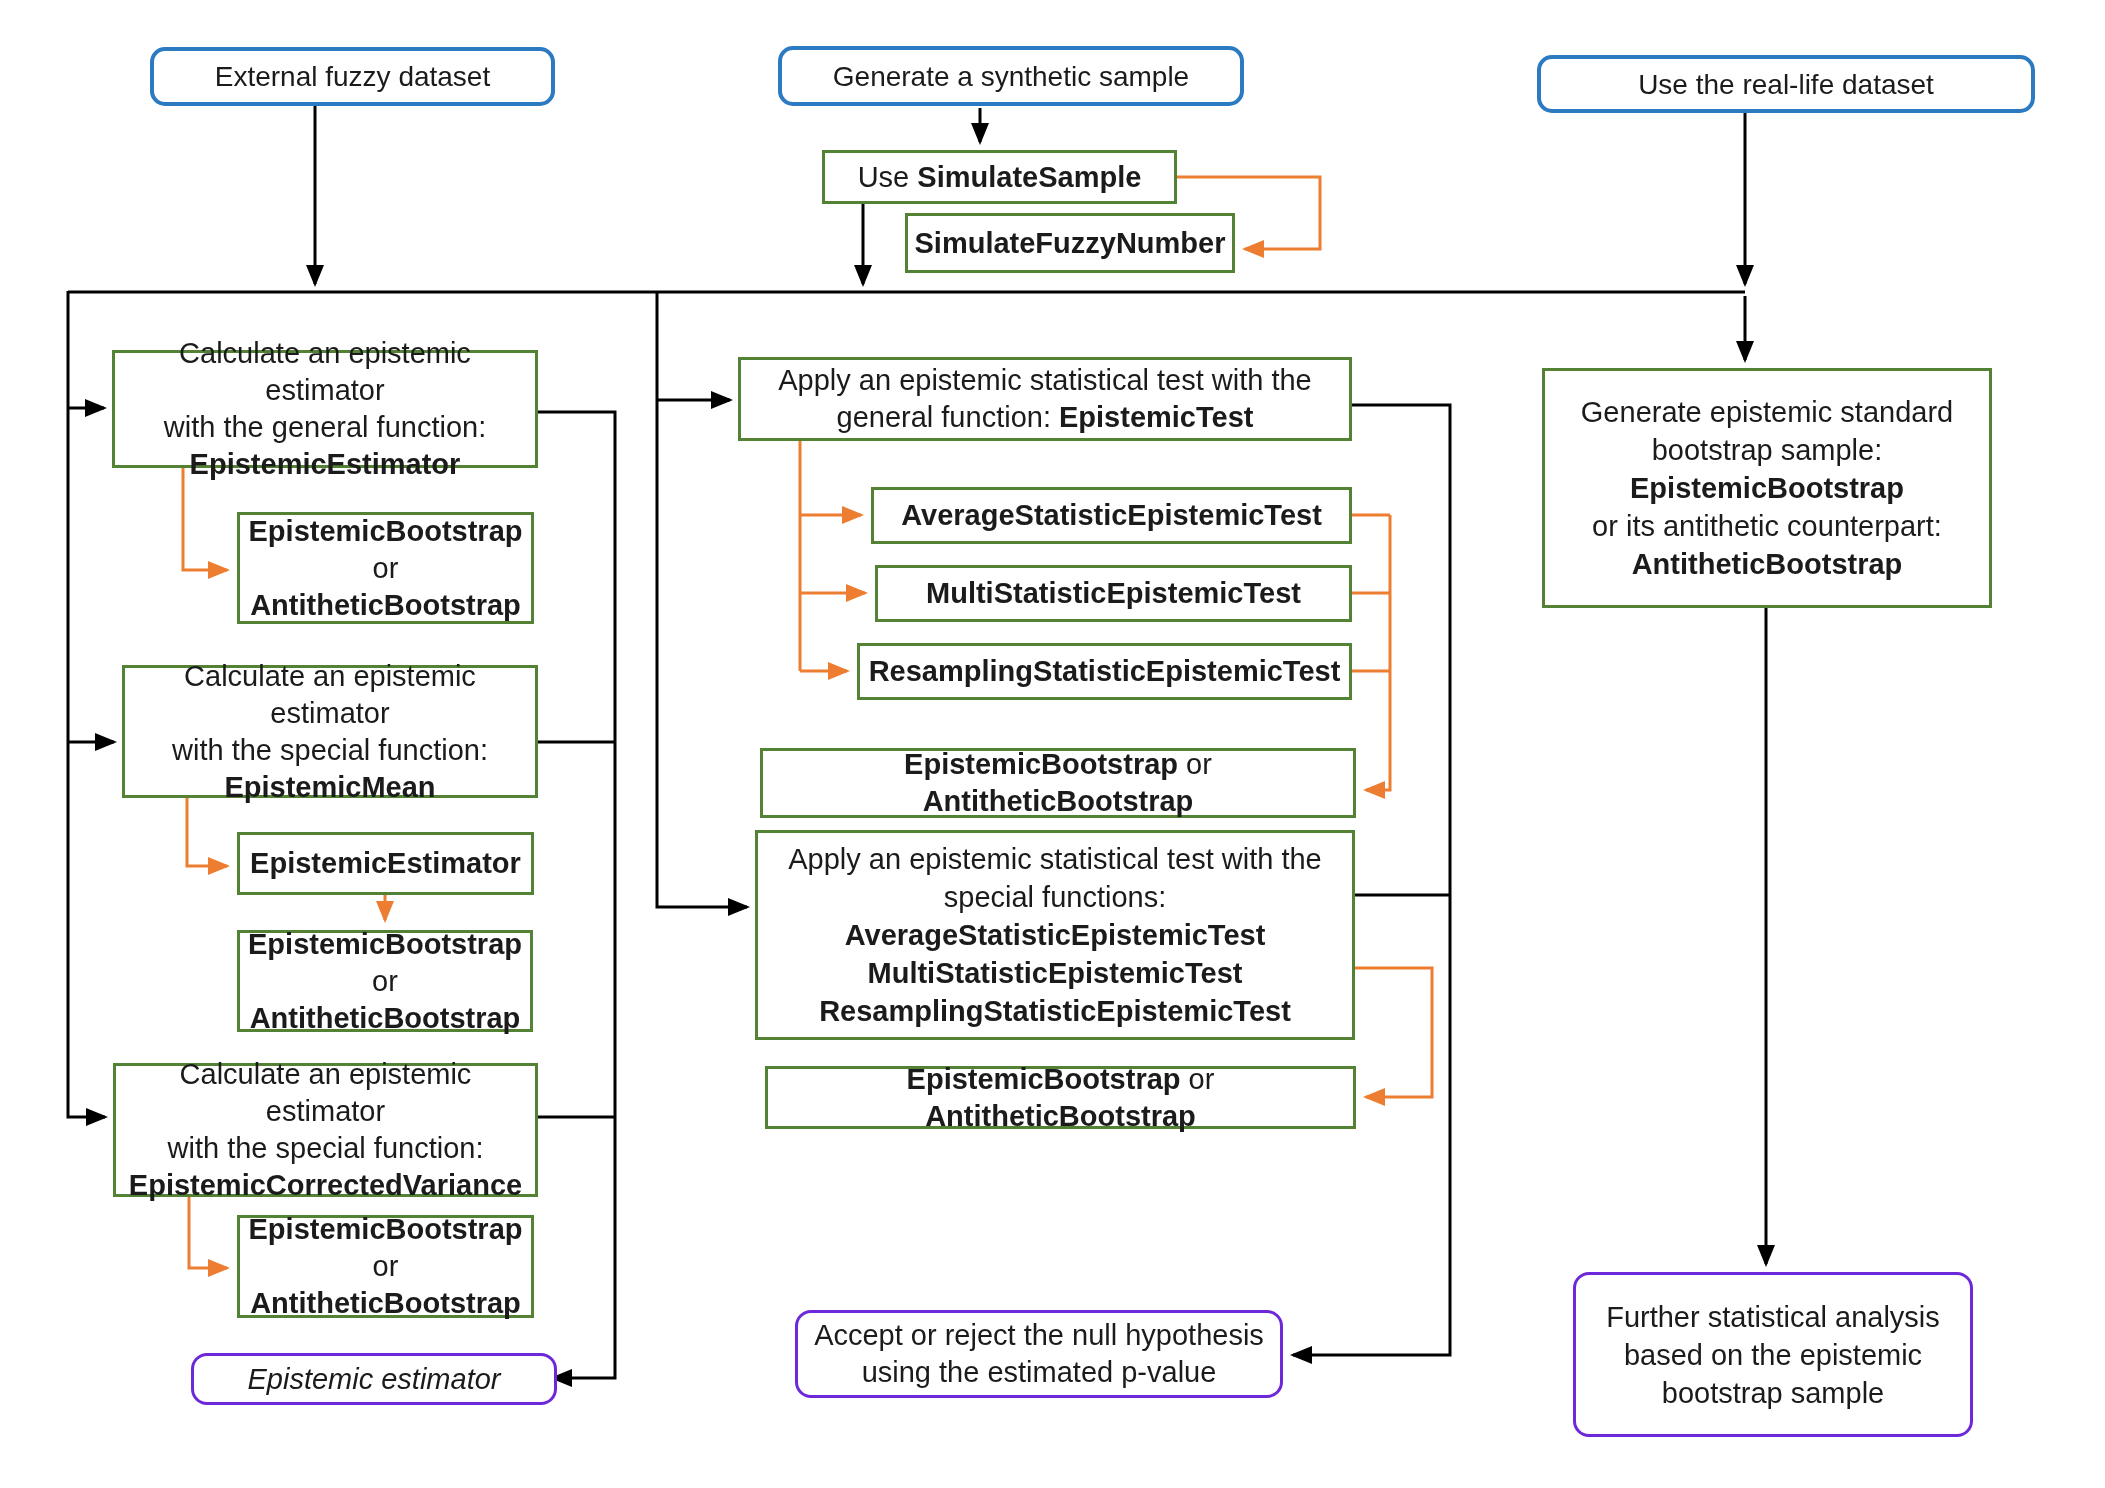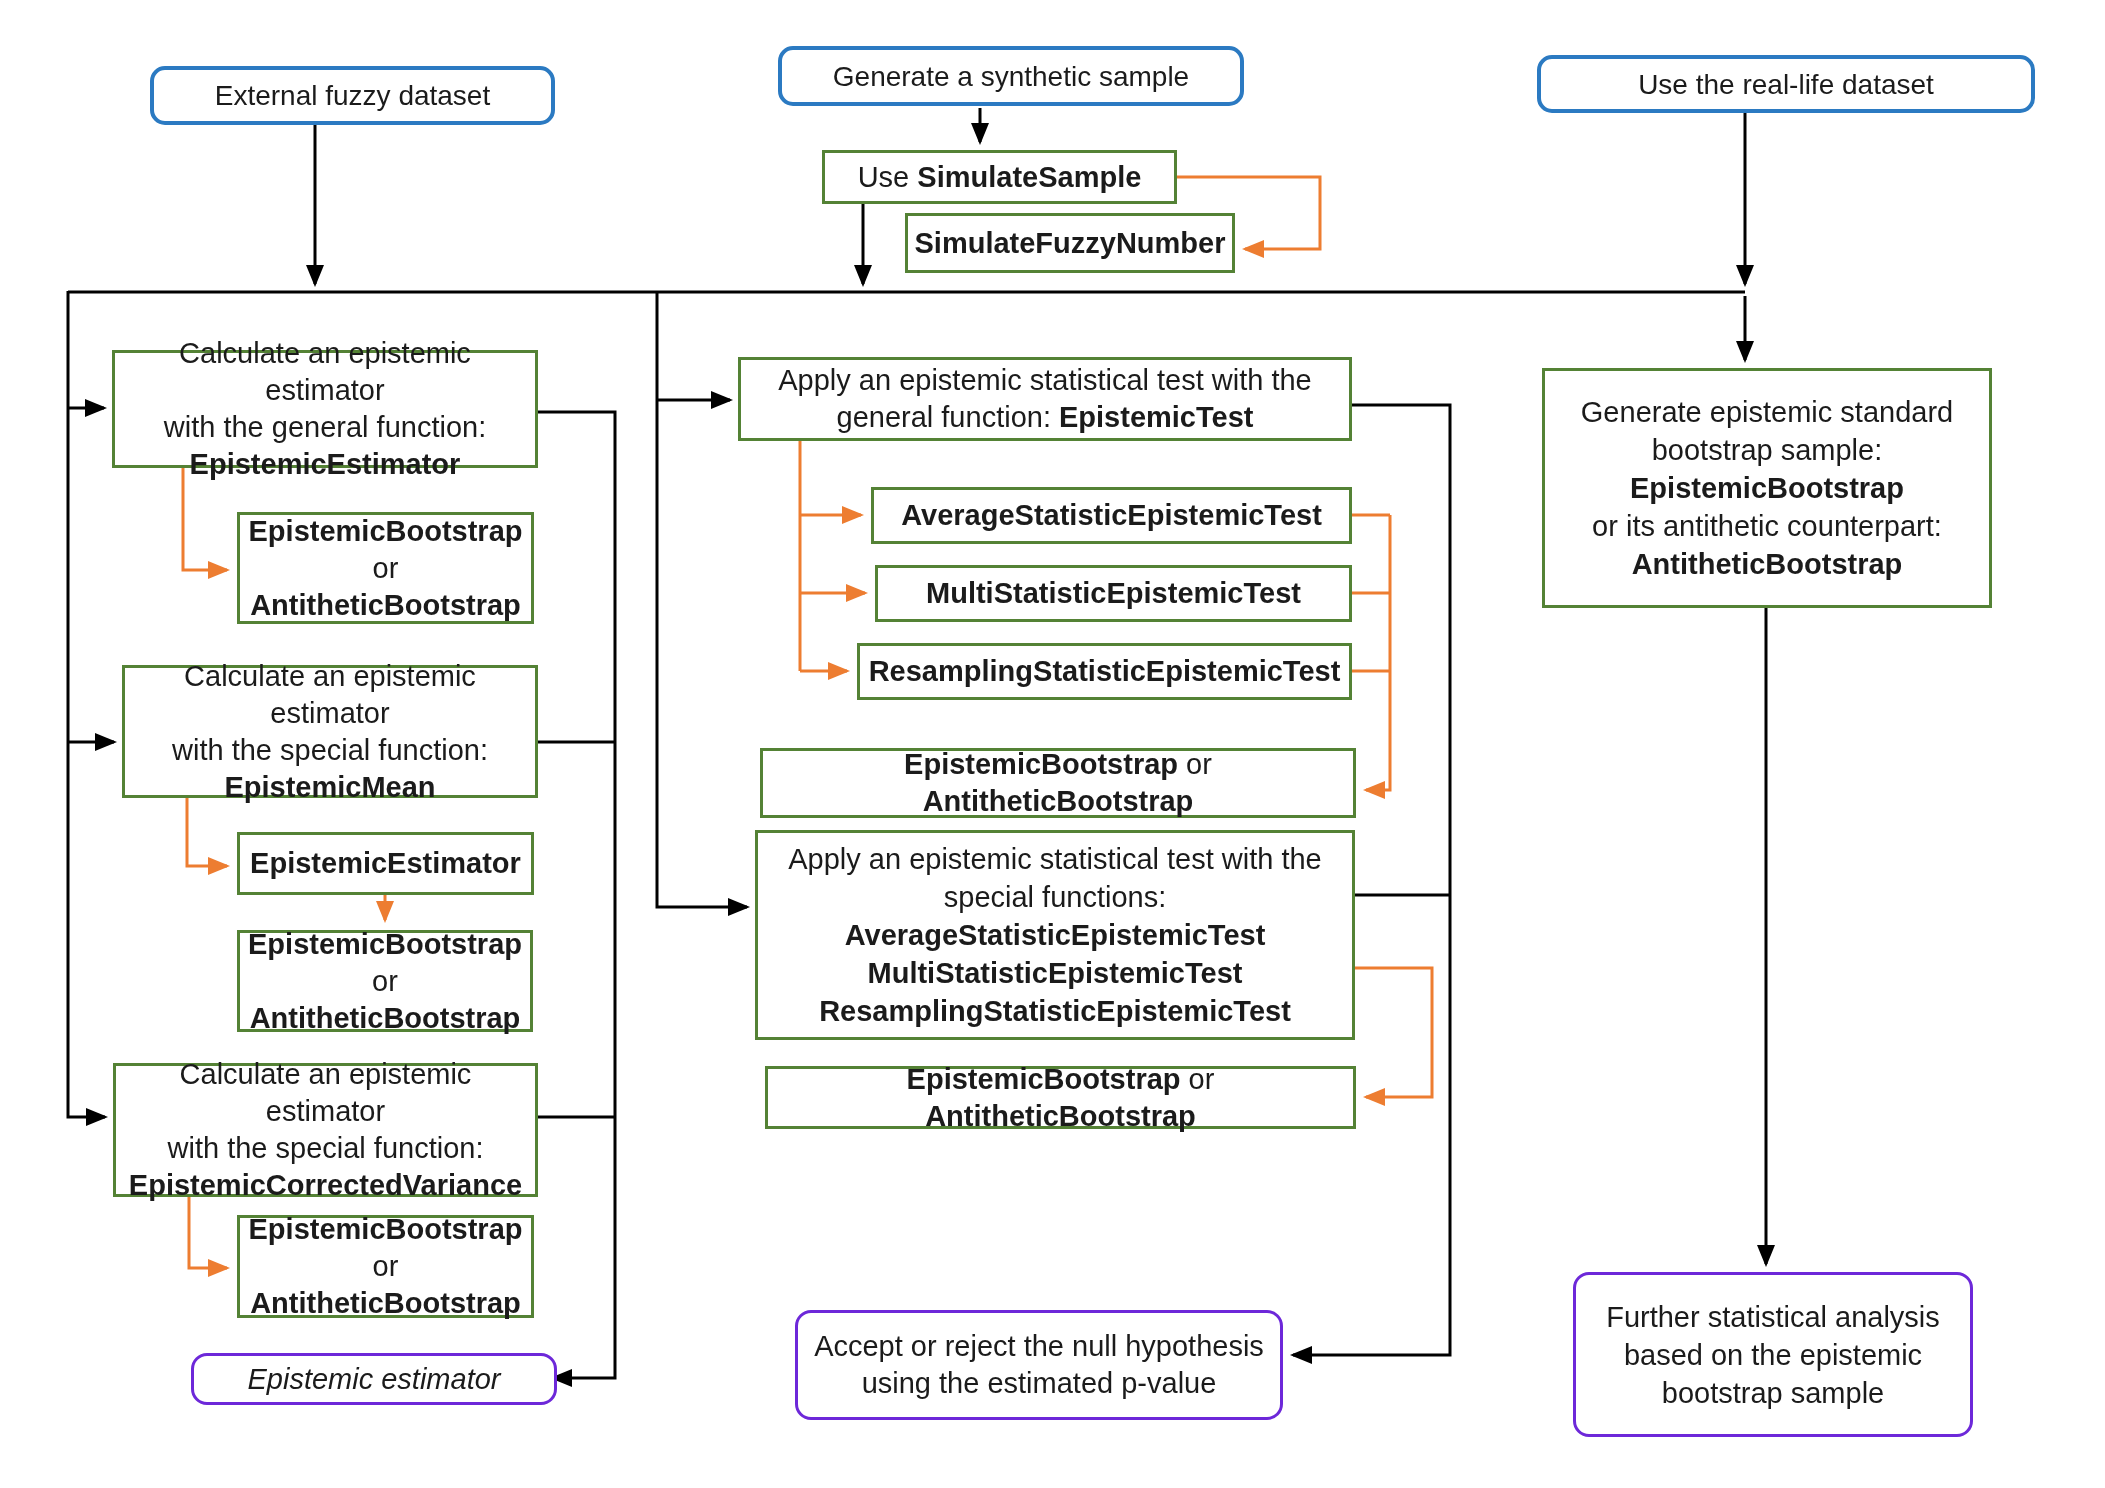--- a/index.html
+++ b/index.html
@@ -83,21 +83,21 @@
 
       <polyline points="1352,515 1390,515"></polyline>
       <polyline points="1352,593 1390,593"></polyline>
       <polyline points="1352,671 1390,671"></polyline>
       <polyline points="1390,515 1390,790 1366,790" marker-end="url(#ao)"></polyline>
 
       <polyline points="1355,968 1432,968 1432,1097 1366,1097" marker-end="url(#ao)"></polyline>
     </g>
   </svg>
 
-  <div class="node blue" style="left:150px;top:47px;width:405px;height:59px;margin-top:19px;">
+  <div class="node blue" style="left:150px;top:47px;width:405px;height:59px;">
     <div>External fuzzy dataset</div>
   </div>
 
   <div class="node blue" style="left:778px;top:46px;width:466px;height:60px;">
     <div>Generate a synthetic sample</div>
   </div>
 
   <div class="node blue" style="left:1537px;top:55px;width:498px;height:58px;">
     <div>Use the real-life dataset</div>
   </div>
@@ -177,21 +177,21 @@
     <div>special functions:</div>
     <div class="b">AverageStatisticEpistemicTest</div>
     <div class="b">MultiStatisticEpistemicTest</div>
     <div class="b">ResamplingStatisticEpistemicTest</div>
   </div>
 
   <div class="node green" style="left:765px;top:1066px;width:591px;height:63px;">
     <div><span class="b">EpistemicBootstrap</span><span> or </span><span class="b">AntitheticBootstrap</span></div>
   </div>
 
-  <div class="node orange" style="left:795px;top:1310px;width:488px;height:110px;">
+  <div class="node orange" style="left:795px;top:1310px;width:488px;height:88px;">
     <div>Accept or reject the null hypothesis</div>
     <div>using the estimated p-value</div>
   </div>
 
   <div class="node green lh38" style="left:1542px;top:368px;width:450px;height:240px;">
     <div>Generate epistemic standard</div>
     <div>bootstrap sample:</div>
     <div class="b">EpistemicBootstrap</div>
     <div>or its antithetic counterpart:</div>
     <div class="b">AntitheticBootstrap</div>

